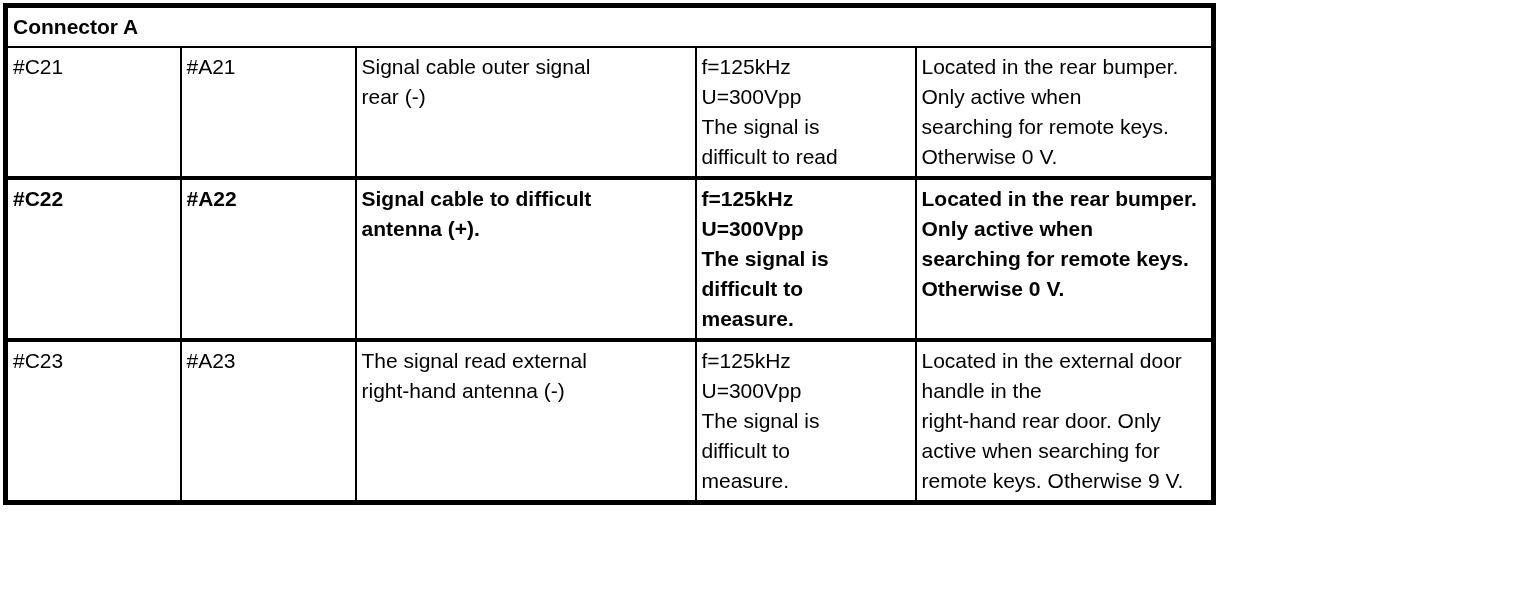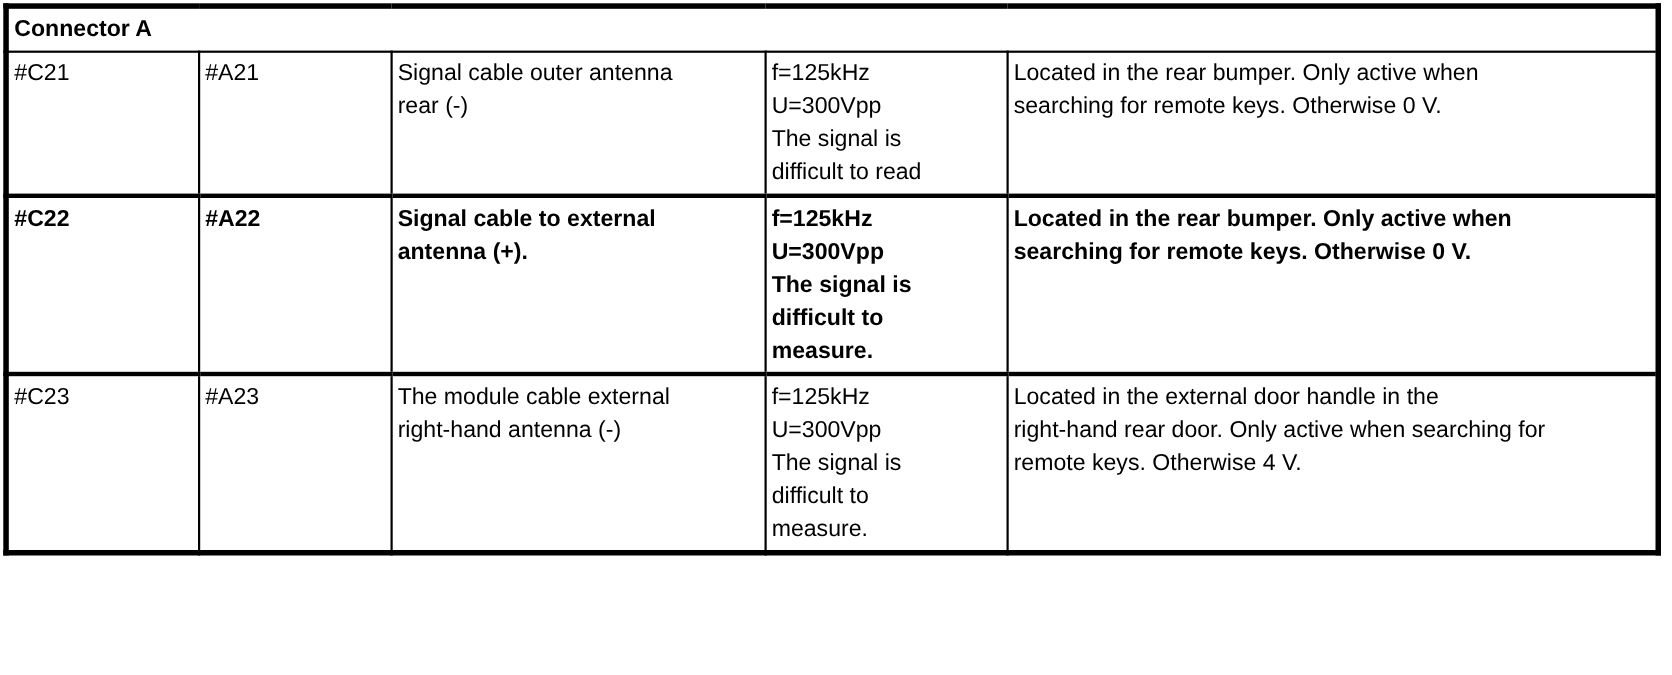--- a/index.html
+++ b/index.html
@@ -13,21 +13,21 @@
     height: 614px;
     background: #ffffff;
     color: #000000;
     font-family: "Liberation Sans", sans-serif;
     overflow: hidden;
   }
   table.connector-table {
     position: absolute;
     left: 3px;
     top: 3px;
-    width: 1507px;
+    width: 1213px;
     border-collapse: collapse;
     table-layout: fixed;
     border: 5px solid #000000;
   }
   .connector-table th,
   .connector-table td {
     border: 2px solid #000000;
     border-bottom-width: 4px;
     vertical-align: top;
     text-align: left;
@@ -68,51 +68,51 @@
     </colgroup>
     <thead>
       <tr class="title-row">
         <th colspan="5" class="title-cell">Connector A</th>
       </tr>
     </thead>
     <tbody>
       <tr class="row-1">
         <td>#C21</td>
         <td>#A21</td>
-        <td>Signal cable outer antenna
+        <td>Signal cable outer signal
 rear (-)</td>
         <td>f=125kHz
 U=300Vpp
 The signal is
 difficult to read</td>
         <td>Located in the rear bumper. Only active when
 searching for remote keys. Otherwise 0 V.</td>
       </tr>
       <tr class="row-2">
         <td>#C22</td>
         <td>#A22</td>
-        <td>Signal cable to external
+        <td>Signal cable to difficult
 antenna (+).</td>
         <td>f=125kHz
 U=300Vpp
 The signal is
 difficult to
 measure.</td>
         <td>Located in the rear bumper. Only active when
 searching for remote keys. Otherwise 0 V.</td>
       </tr>
       <tr class="row-3">
         <td>#C23</td>
         <td>#A23</td>
-        <td>The module cable external
+        <td>The signal read external
 right-hand antenna (-)</td>
         <td>f=125kHz
 U=300Vpp
 The signal is
 difficult to
 measure.</td>
         <td>Located in the external door handle in the
 right-hand rear door. Only active when searching for
-remote keys. Otherwise 4 V.</td>
+remote keys. Otherwise 9 V.</td>
       </tr>
     </tbody>
   </table>
 </div>
 
 </body></html>

